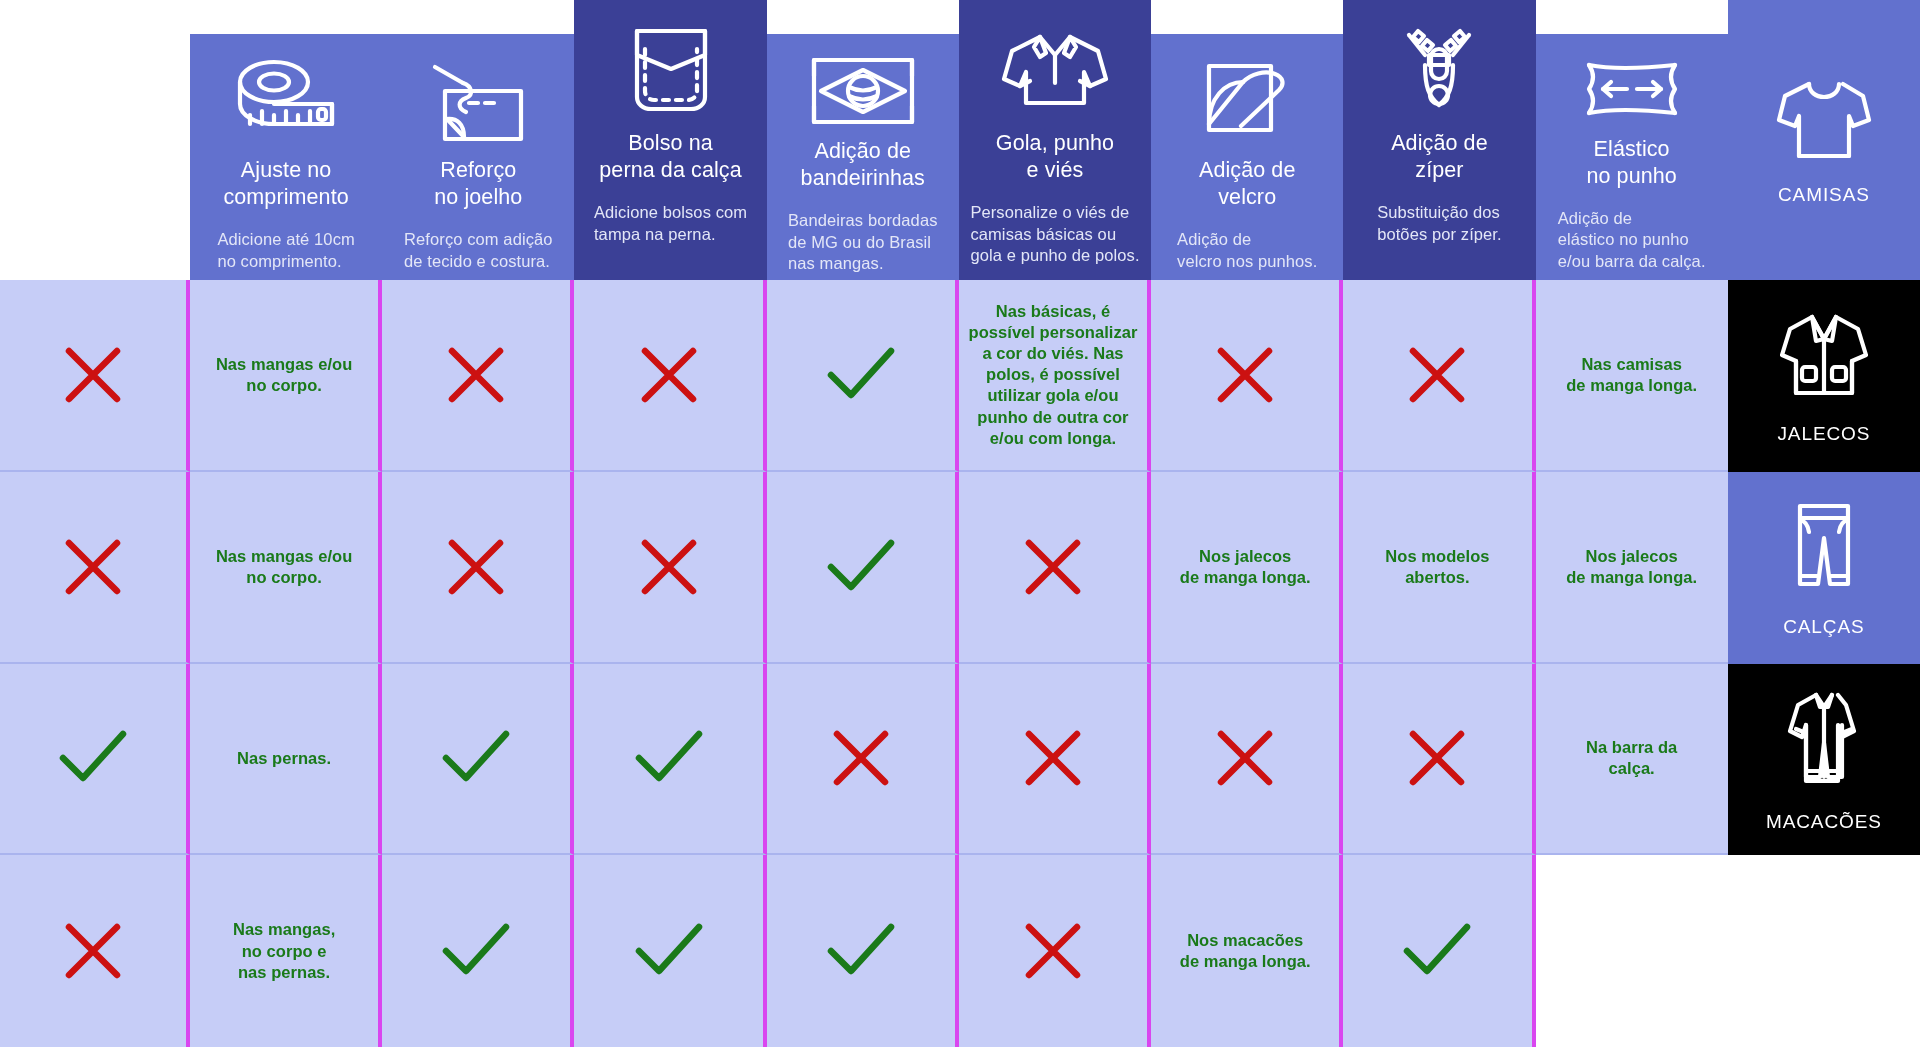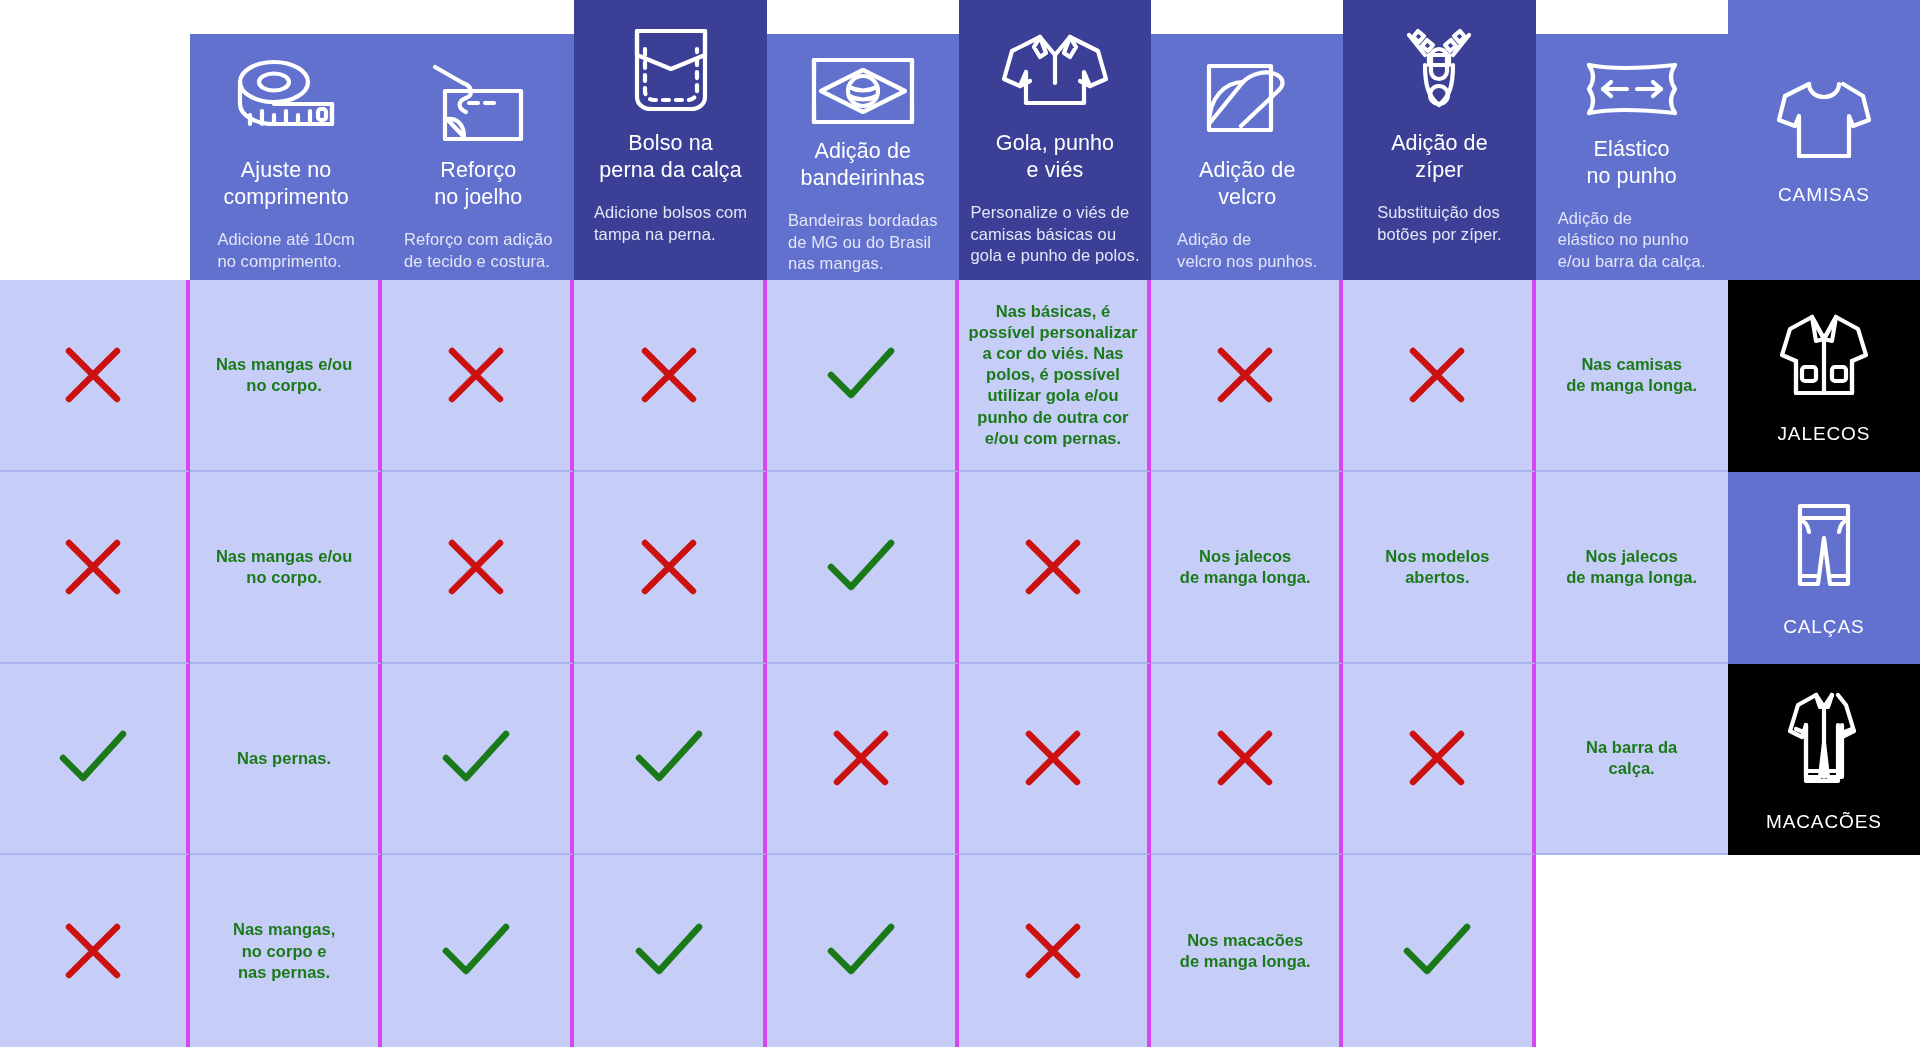--- a/index.html
+++ b/index.html
@@ -266,21 +266,21 @@
       </span>
     </div>
     <div class="cell">
       <span>
         <svg class="mark" width="72" height="60" viewBox="0 0 72 60">
     <path d="M6 30 L26 50 L66 6" fill="none" stroke="#1a7a1a" stroke-width="6.5" stroke-linecap="round" stroke-linejoin="round"></path>
   </svg>
       </span>
     </div>
     <div class="cell">
-      <div class="cell-note"><span>Nas básicas, é</span><br><span>possível personalizar</span><br><span>a cor do viés. Nas</span><br><span>polos, é possível</span><br><span>utilizar gola e/ou</span><br><span>punho de outra cor</span><br><span>e/ou com pernas.</span></div>
+      <div class="cell-note"><span>Nas básicas, é</span><br><span>possível personalizar</span><br><span>a cor do viés. Nas</span><br><span>polos, é possível</span><br><span>utilizar gola e/ou</span><br><span>punho de outra cor</span><br><span>e/ou com longa.</span></div>
     </div>
     <div class="cell">
       <span>
         <svg class="mark" width="62" height="62" viewBox="0 0 62 62">
     <path d="M7 7 L55 55 M55 7 L7 55" fill="none" stroke="#cc1111" stroke-width="6.5" stroke-linecap="round"></path>
   </svg>
       </span>
     </div>
     <div class="cell">
       <span>

